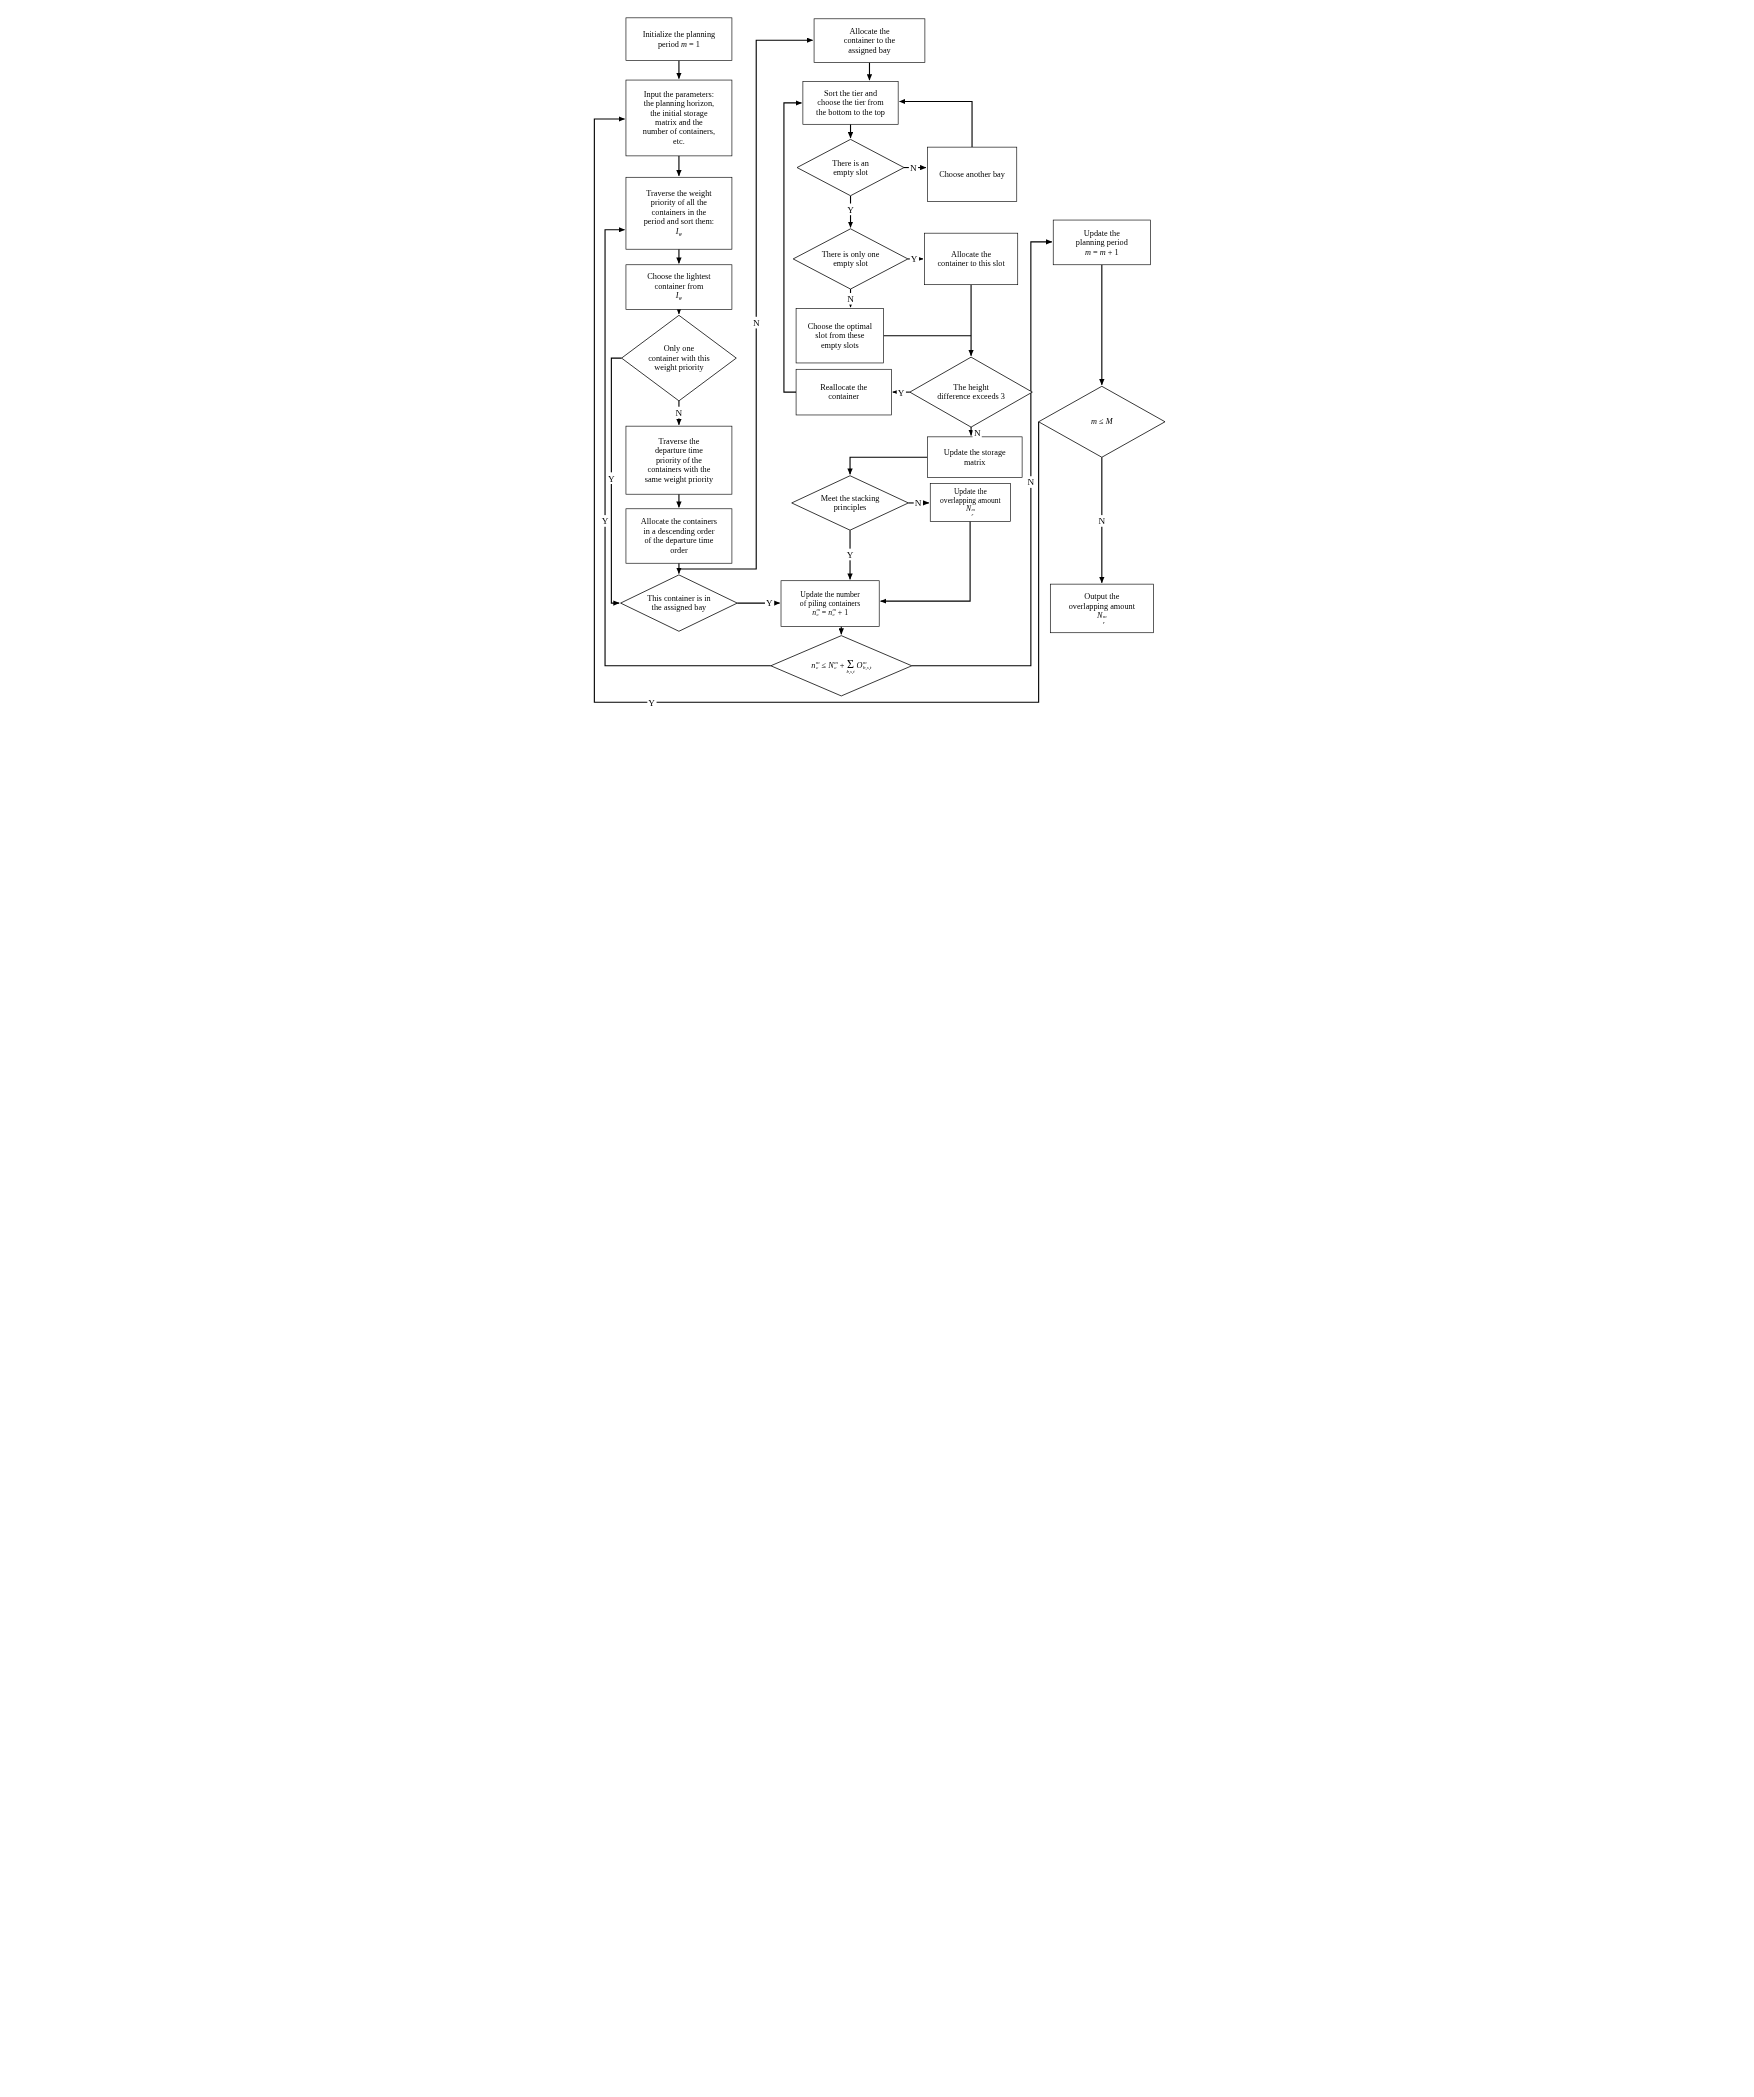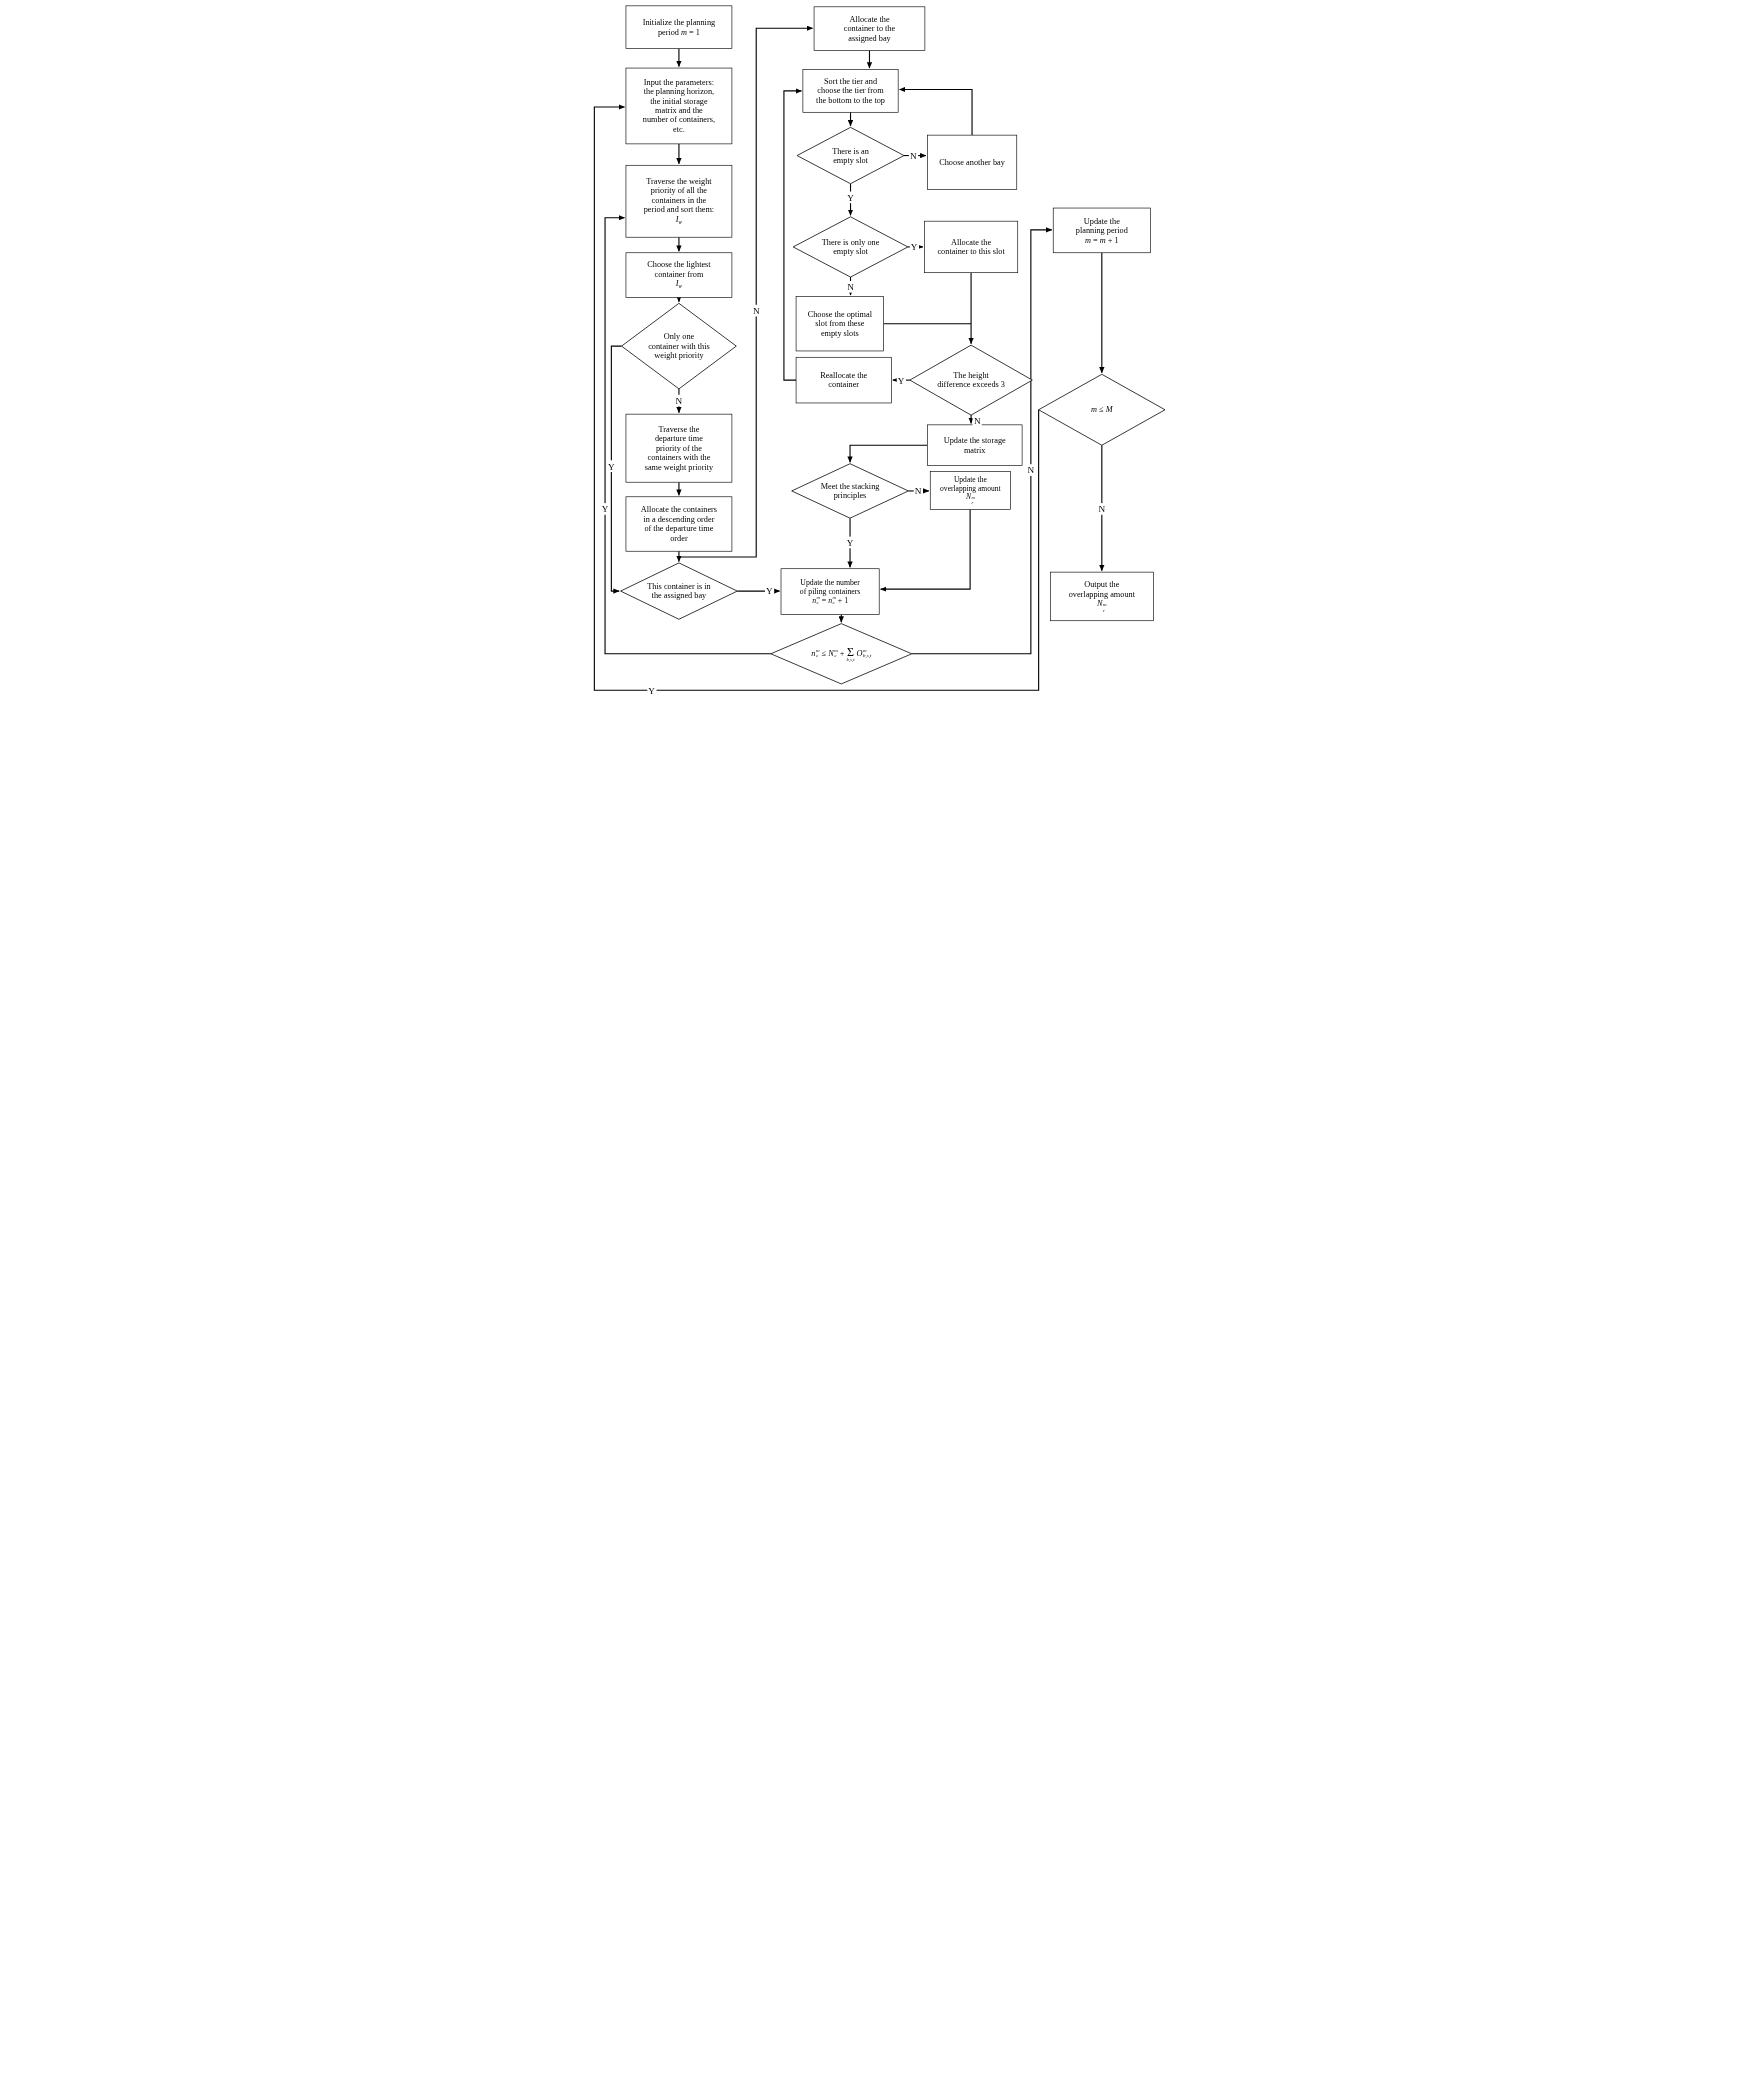--- a/index.html
+++ b/index.html
@@ -1,17 +1,17 @@
 <!DOCTYPE html>
 <html style="font-size:7.8px"><head>
 <meta charset="utf-8">
 <style>
   html,body { margin:0; padding:0; background:#ffffff; }
   body { font-family:"Liberation Serif", serif; }
-  .page { width:585px; margin:0 auto; }
+  .page { width:585px; margin:12px auto; }
   svg { display:block; }
   rect.node { fill:#ffffff; stroke:#000000; stroke-width:1.3; }
   polygon.decision { fill:#ffffff; stroke:#000000; stroke-width:1.6; }
   polyline.edge, line.edge { fill:none; stroke:#000000; stroke-width:2.3; }
   .cell {
     width:100%; height:100%;
     display:flex; flex-direction:column;
     align-items:center; justify-content:center;
     text-align:center; line-height:1.14;
     font-size:17px; color:#000;

